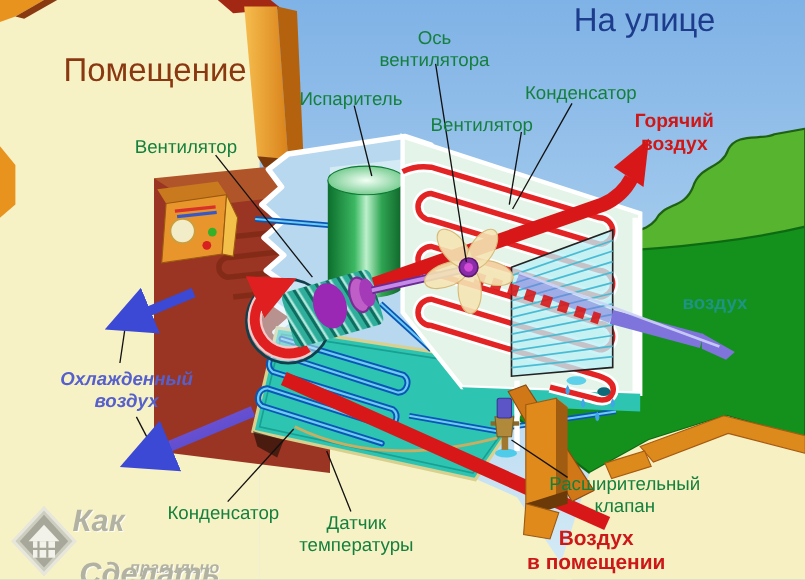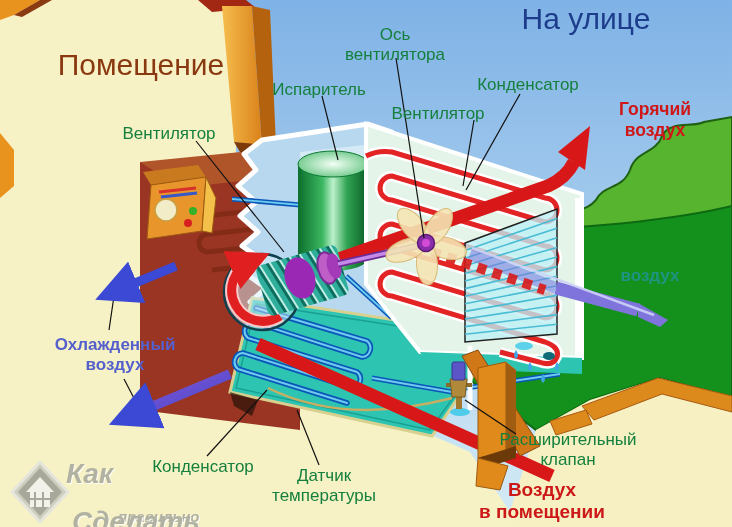--- a/index.html
+++ b/index.html
@@ -4,21 +4,21 @@
 <style>
   html,body{margin:0;padding:0;background:#888;}
   .stage{position:relative;width:732px;height:527px;overflow:hidden;
          background:#f7f2c6;font-family:"Liberation Sans",sans-serif;}
   .stage svg{position:absolute;left:0;top:0;}
   .lbl{position:absolute;transform:translateX(-50%);text-align:center;
        font-size:17px;line-height:1.18;color:#15803d;white-space:nowrap;}
   .lbl.big{font-size:30px;line-height:1;}
   .lbl.room{color:#8a3810;}
   .lbl.outside{color:#1d3d8c;}
-  .lbl.hot{color:#cf1717;font-weight:bold;font-size:17.5px;margin-left:42px;}
+  .lbl.hot{color:#cf1717;font-weight:bold;font-size:17.5px;}
   .lbl.outair{color:rgba(32,148,148,.85);font-weight:bold;font-size:17px;}
   .lbl.cooled{color:#5560cc;font-weight:600;font-size:17px;}
   .lbl.roomair{color:#cc1818;font-weight:bold;font-size:19px;}
   .wm{position:absolute;left:8px;top:442px;width:220px;height:84px;
       color:#b2b2a2;font-style:italic;}
   .wm .w1{position:absolute;left:58px;top:16px;font-size:28px;font-weight:bold;
           text-shadow:1px 1px 0 rgba(255,255,255,.85);}
   .wm .w2{position:absolute;left:110px;top:42px;font-size:15px;font-weight:bold;
           text-shadow:1px 1px 0 rgba(255,255,255,.85);margin-top:24px;}
   .wm .w3{position:absolute;left:64px;top:52px;font-size:28px;font-weight:bold;
@@ -273,21 +273,21 @@
 <div class="lbl" style="left:438px;top:104px;">Вентилятор</div>
 <div class="lbl" style="left:528px;top:75px;">Конденсатор</div>
 
 <div class="lbl hot" style="left:613px;top:99px;">
   <div>Горячий</div>
   <div>воздух</div>
 </div>
 <div class="lbl outair" style="left:650px;top:266px;">
   <div>воздух</div>
 </div>
-<div class="lbl cooled" style="left:115px;top:335px;">
+<div class="lbl cooled" style="left:115px;top:335px;font-style:italic;">
   <div>Охлажденный</div>
   <div>воздух</div>
 </div>
 
 <div class="lbl" style="left:203px;top:457px;">Конденсатор</div>
 <div class="lbl" style="left:324px;top:466px;">
   <div>Датчик</div>
   <div>температуры</div>
 </div>
 <div class="lbl" style="left:568px;top:430px;">

